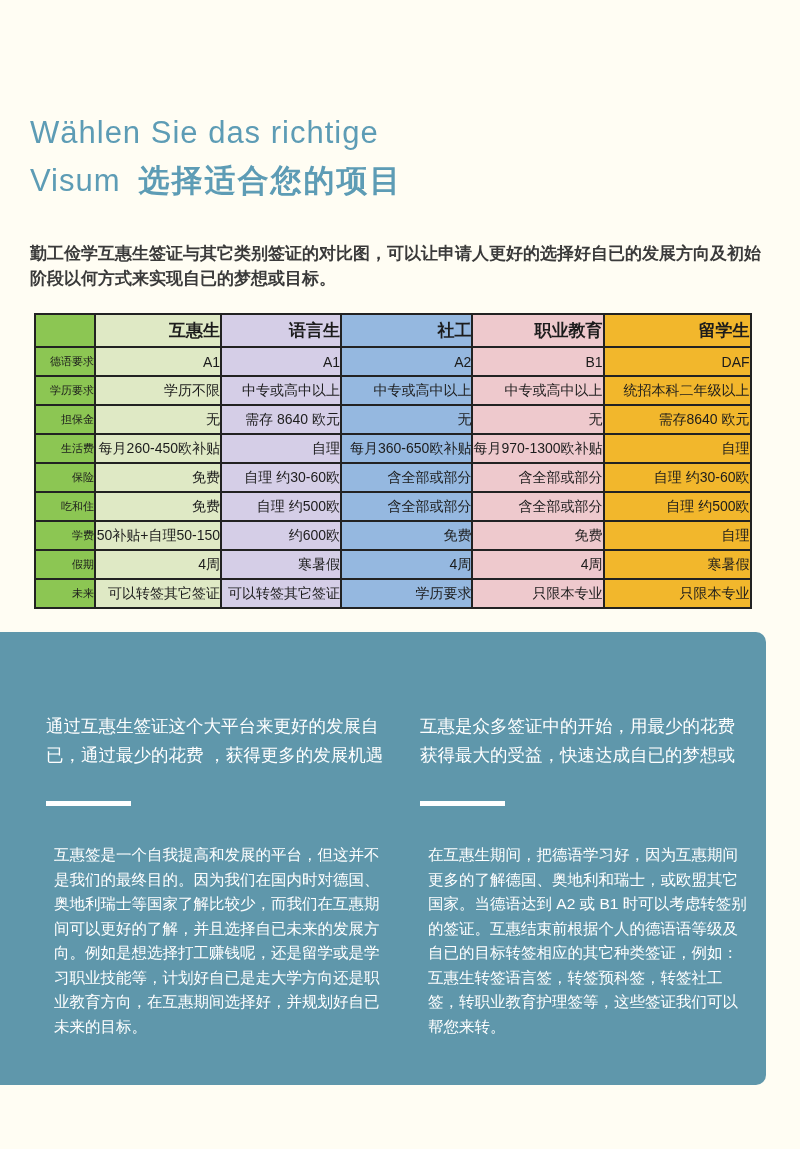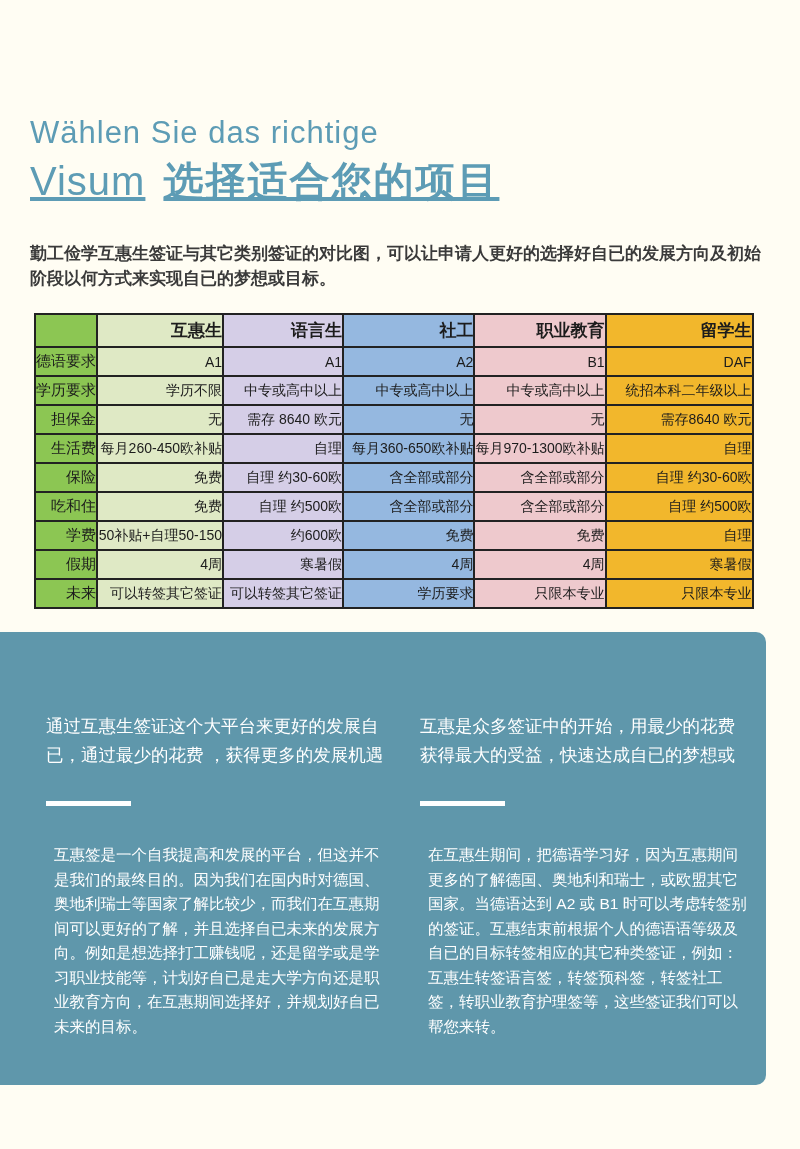--- a/index.html
+++ b/index.html
@@ -9,38 +9,38 @@
   }
   *{margin:0;padding:0;box-sizing:border-box;}
   html,body{width:800px;height:1149px;}
   body{
     background:var(--bg);
     font-family:"Liberation Sans","DejaVu Sans",sans-serif;
     position:relative;overflow:hidden;
   }
   .titles{position:absolute;left:30px;top:113px;color:var(--title);}
   .t1{font-size:31px;font-weight:400;letter-spacing:1px;line-height:40px;}
-  .t2{margin-top:7px;font-size:40px;line-height:42px;letter-spacing:1px;text-decoration:underline;}
+  .t2{margin-top:7px;font-size:31px;line-height:42px;letter-spacing:1px;}
   .t2 .zh{font-weight:bold;letter-spacing:2px;margin-left:18px;}
   .intro{
     position:absolute;left:30px;top:241px;width:738px;
     font-size:17px;line-height:25px;font-weight:600;color:var(--text);
   }
   table.cmp{
     position:absolute;left:34px;top:313px;
     border-collapse:collapse;table-layout:fixed;
   }
   .cmp th,.cmp td{
     border:2px solid var(--border);
     text-align:right;vertical-align:middle;
     white-space:nowrap;padding:0;color:#1c1c1c;
   }
   .cmp tr:first-child th{height:33px;font-size:17px;font-weight:bold;}
   .cmp tr{height:29px;}
-  .cmp th.lab{background:var(--c-label);font-size:15px;font-weight:normal;}
+  .cmp th.lab{background:var(--c-label);font-size:11px;font-weight:normal;}
   .cmp .c0{background:var(--c0);}
   .cmp .c1{background:var(--c1);margin-top:20px;}
   .cmp .c2{background:var(--c2);padding-left:8px;}
   .cmp .c3{background:var(--c3);}
   .cmp .c4{background:var(--c4);}
   .cmp td{font-size:14px;}
   .panel{
     position:absolute;left:0;top:632px;width:766px;height:453px;
     background:var(--teal);border-radius:0 10px 10px 0;
     color:var(--panel-text);

